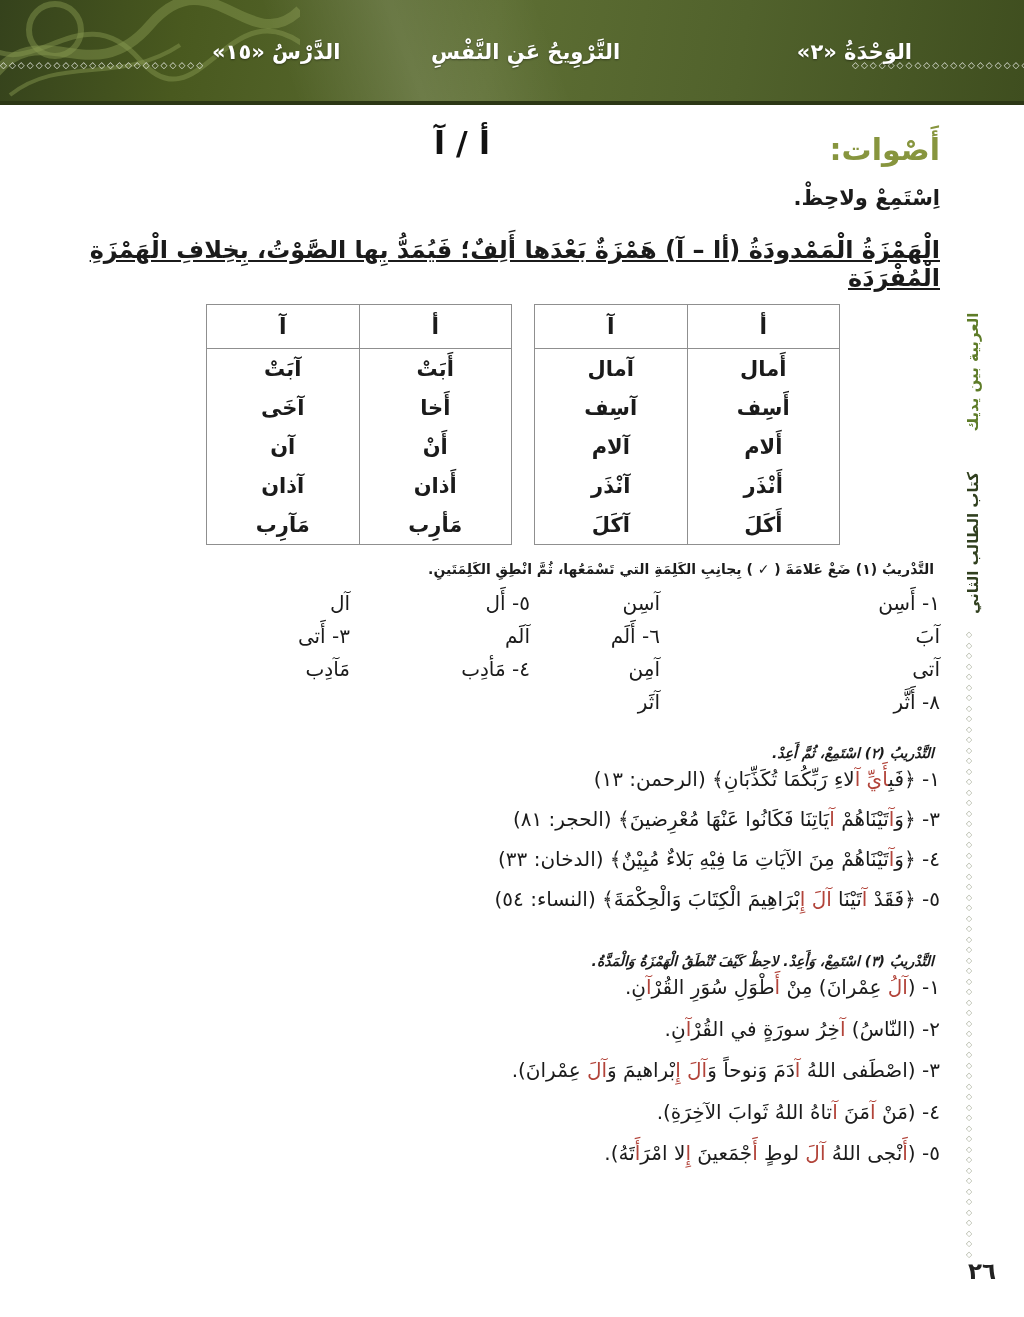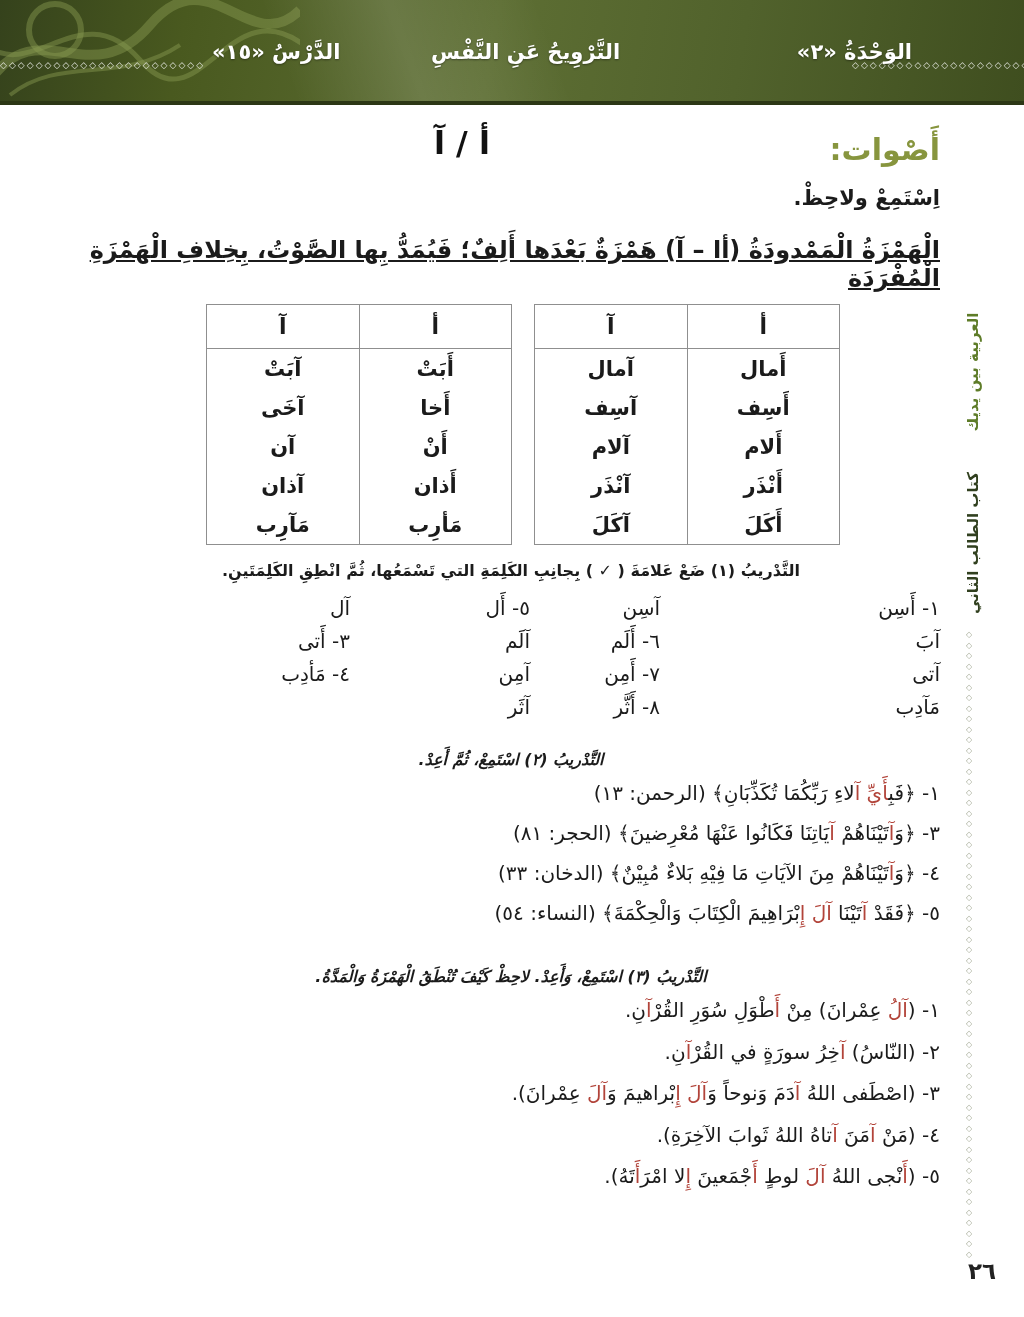--- a/index.html
+++ b/index.html
@@ -38,21 +38,21 @@
   .instruction{font-size:21px;font-weight:bold;margin-top:4px;}
   .rule{font-size:24px;font-weight:bold;margin:26px 0 8px 0;text-decoration:underline;}
 
   .tables-wrap{display:flex;gap:22px;margin:12px 100px 0 0;}
   .tables-wrap table{border-collapse:collapse;width:306px;border:1.6px solid #8f8f8f;}
   .tables-wrap th,.tables-wrap td{text-align:center;font-weight:bold;padding:0;}
   .tables-wrap th{font-size:22px;height:43px;border-bottom:1.6px solid #8f8f8f;}
   .tables-wrap td{font-size:21px;height:39px;}
   .tables-wrap th:first-child,.tables-wrap td:first-child{border-left:1.6px solid #8f8f8f;}
 
-  .ex-title{font-size:16px;font-weight:bold;margin:12px;text-align:center;}
+  .ex-title{font-size:14px;font-weight:bold;margin:6px;}
   .mt-ex1{margin-top:16px;}
   .wordgrid{display:grid;grid-template-columns:280px 130px 180px 180px;width:770px;
             margin-top:10px;font-size:20px;line-height:33px;}
   .wordgrid span{display:block;padding-left:6px;}
 
   .mt-ex2{margin-top:26px;font-style:italic;}
   .lines{margin-top:4px;}
   .vline{height:40px;font-size:20px;}
   .lines3 .vline{height:41.5px;}
   .red{color:#b2443a;}
@@ -222,21 +222,20 @@
     <div class="wordgrid" id="wordgrid">
         <span>١- أَسِن</span>
         <span>آسِن</span>
         <span>٥- أَل</span>
         <span>آل</span>
         <span>آبَ</span>
         <span>٦- أَلَم</span>
         <span>آلَم</span>
         <span>٣- أَتى</span>
         <span>آتى</span>
-        <span>٧- أَمِن</span>
         <span>آمِن</span>
         <span>٤- مَأدِب</span>
         <span>مَآدِب</span>
         <span>٨- أَثَّر</span>
         <span>آثَر</span>
       </div>
 
     <p class="ex-title mt-ex2">التَّدْريبُ (٢)  اسْتَمِعْ، ثُمَّ أَعِدْ.</p>
     <div class="lines" id="ex2-lines">
         <div class="vline"><span>١- ﴿فَبِ</span><span class="red">أَيِّ</span><span> </span><span class="red">آ</span><span>لاءِ رَبِّكُمَا تُكَذِّبَانِ﴾ (الرحمن: ١٣)</span></div>

